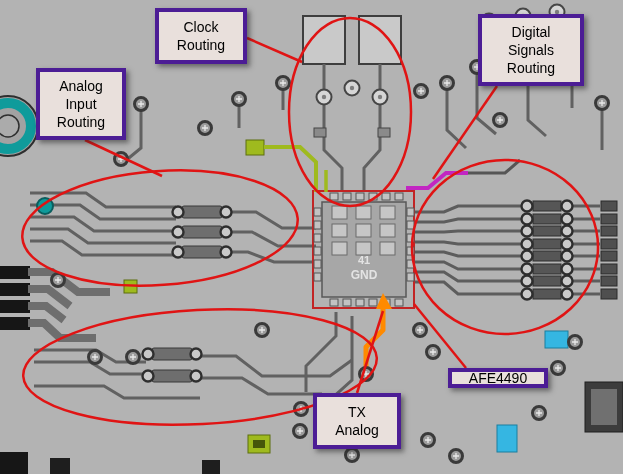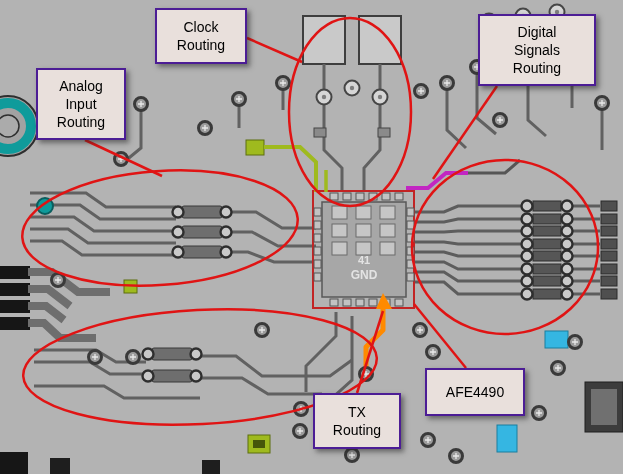--- a/index.html
+++ b/index.html
@@ -3,21 +3,21 @@
 <meta charset="utf-8">
 <style>
   html,body{margin:0;padding:0;background:#888;}
   #stage{
     position:relative;width:623px;height:474px;overflow:hidden;
     background:#b3b3b3;font-family:"Liberation Sans",sans-serif;
   }
   #stage svg{position:absolute;left:0;top:0;}
   .callout{
     position:absolute;z-index:30;
-    background:#e9e0dc;border:2px solid #4c1d95;
+    background:#e9e0dc;border:4px solid #4c1d95;
     box-shadow:3px 3px 5px rgba(40,40,40,.55);
     display:flex;align-items:center;justify-content:center;
     text-align:center;color:#000;font-size:14px;line-height:1.3;
     box-sizing:border-box;
   }
   .callout-text{white-space:pre-line;}
   #overlay{z-index:20;pointer-events:none;}
   #board{z-index:1;}
 </style>
 </head>
@@ -310,34 +310,34 @@
       <line x1="357" y1="393" x2="383" y2="311" stroke="#e01414"></line>
       <line x1="466" y1="368" x2="414" y2="304" stroke="#e01414"></line>
     </g>
   </svg>
 
   <div class="callout" style="left:155px;top:8px;width:92px;height:56px">
     <span class="callout-text">Clock
 Routing</span>
   </div>
 
-  <div class="callout" style="left:478px;top:14px;width:118px;height:72px">
+  <div class="callout" style="left:478px;top:14px;width:106px;height:72px">
     <span class="callout-text">Digital
 Signals
 Routing</span>
   </div>
 
   <div class="callout" style="left:36px;top:68px;width:90px;height:72px">
     <span class="callout-text">Analog
 Input
 Routing</span>
   </div>
 
   <div class="callout" style="left:313px;top:393px;width:88px;height:56px">
     <span class="callout-text">TX
-Routing</span>
-  </div>
-
-  <div class="callout" style="left:425px;top:368px;width:100px;height:48px">
+Analog</span>
+  </div>
+
+  <div class="callout" style="left:448px;top:368px;width:100px;height:20px">
     <span class="callout-text">AFE4490</span>
   </div>
 
 </div>
 
 </body></html>

